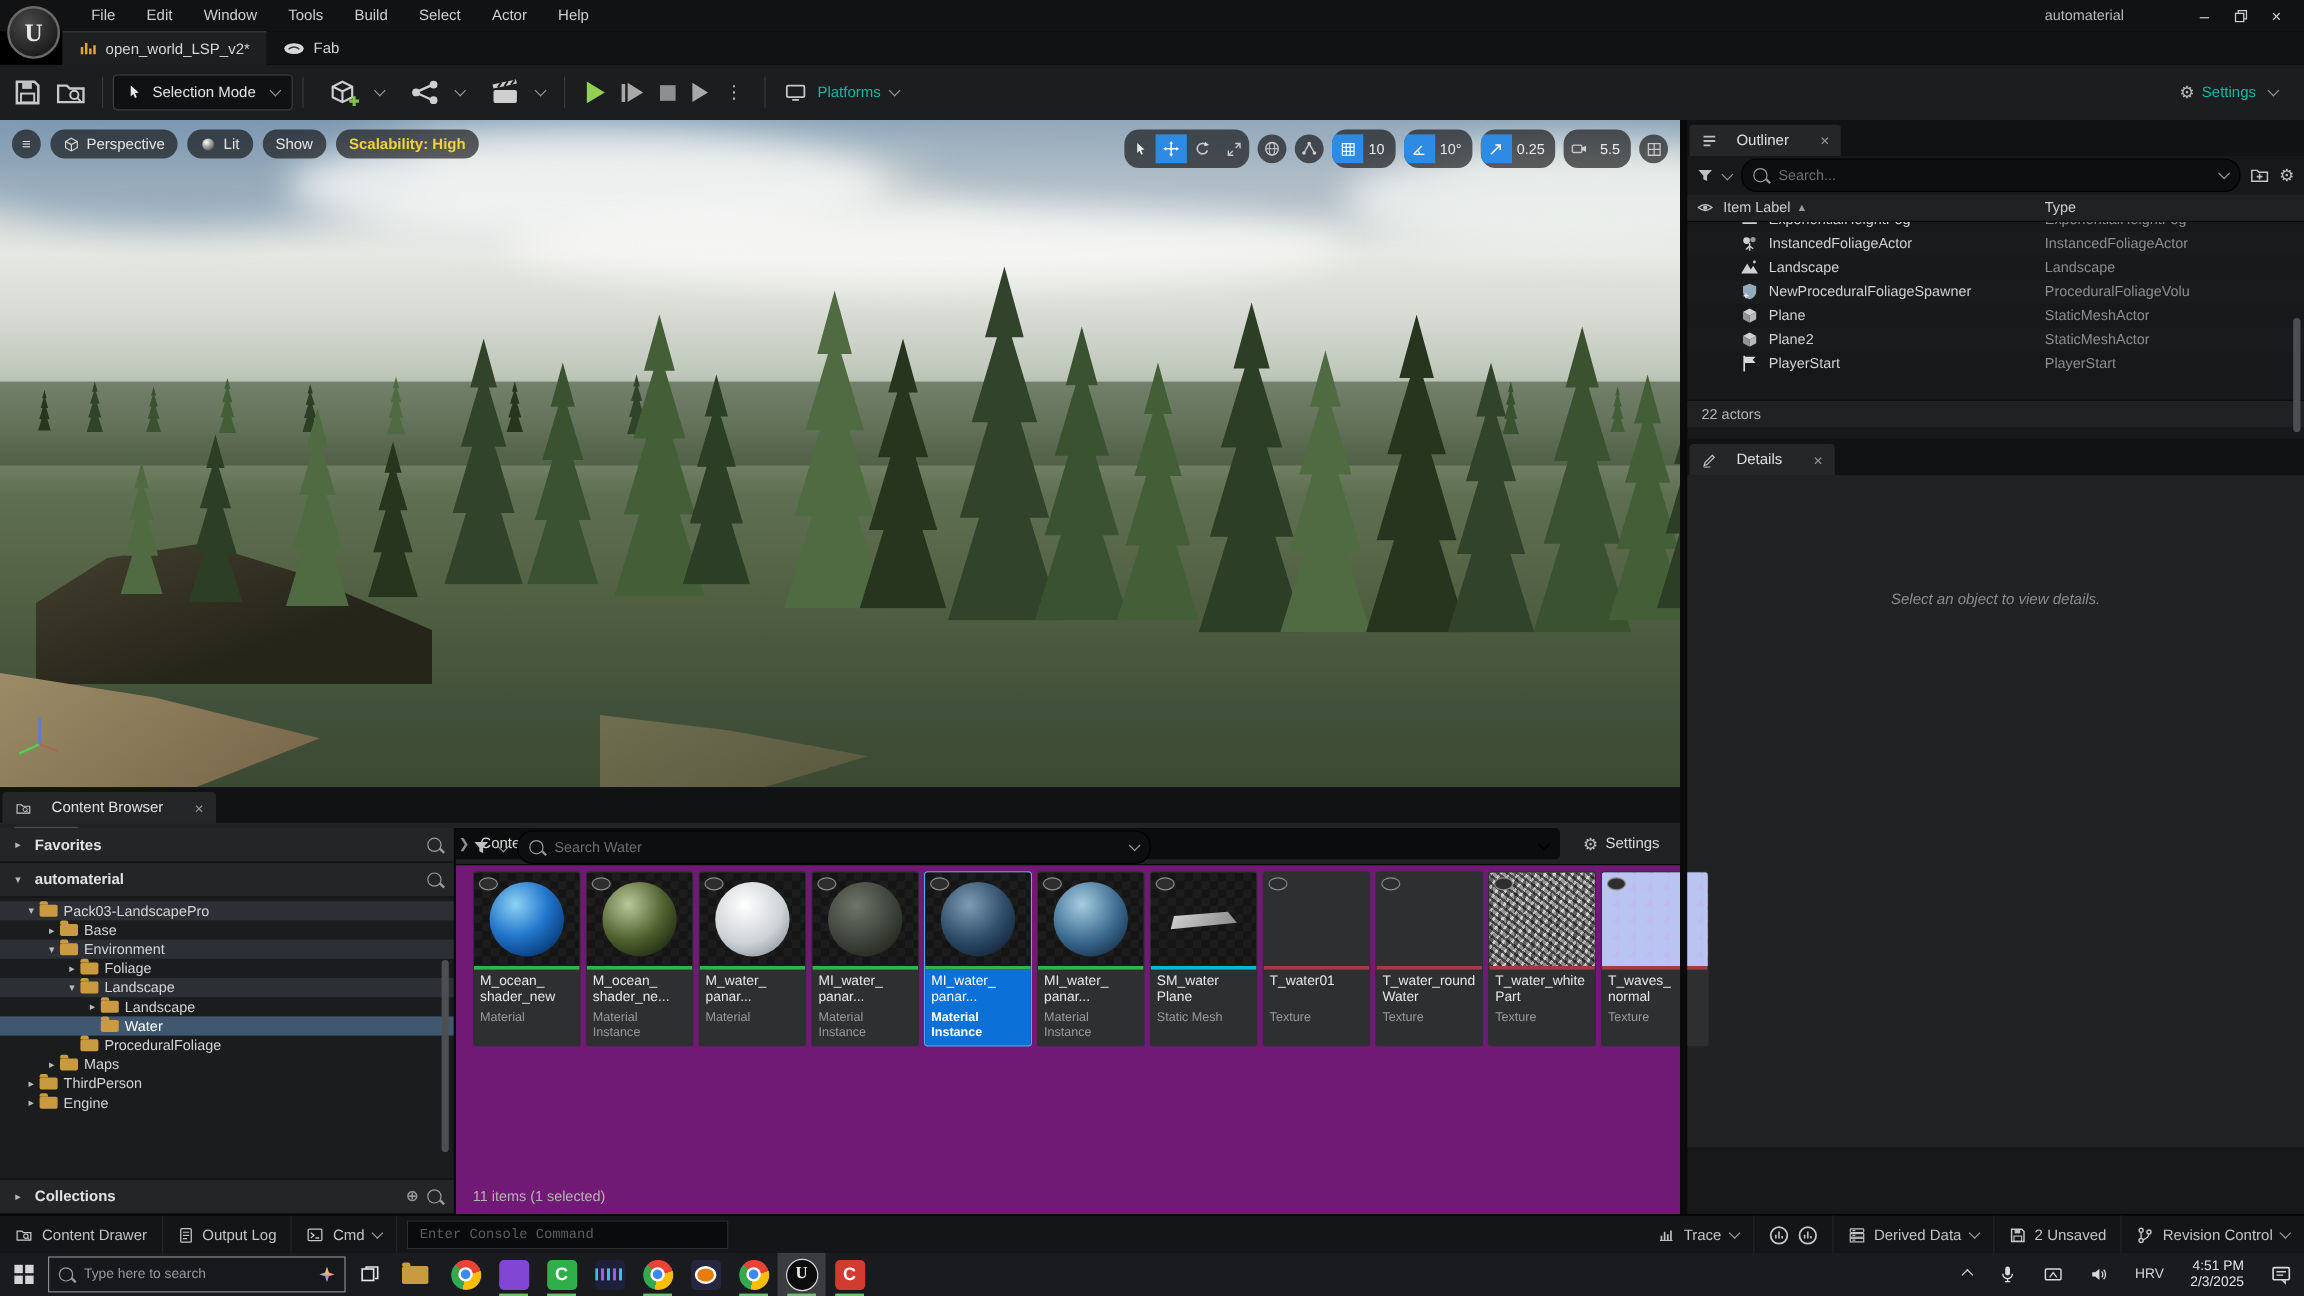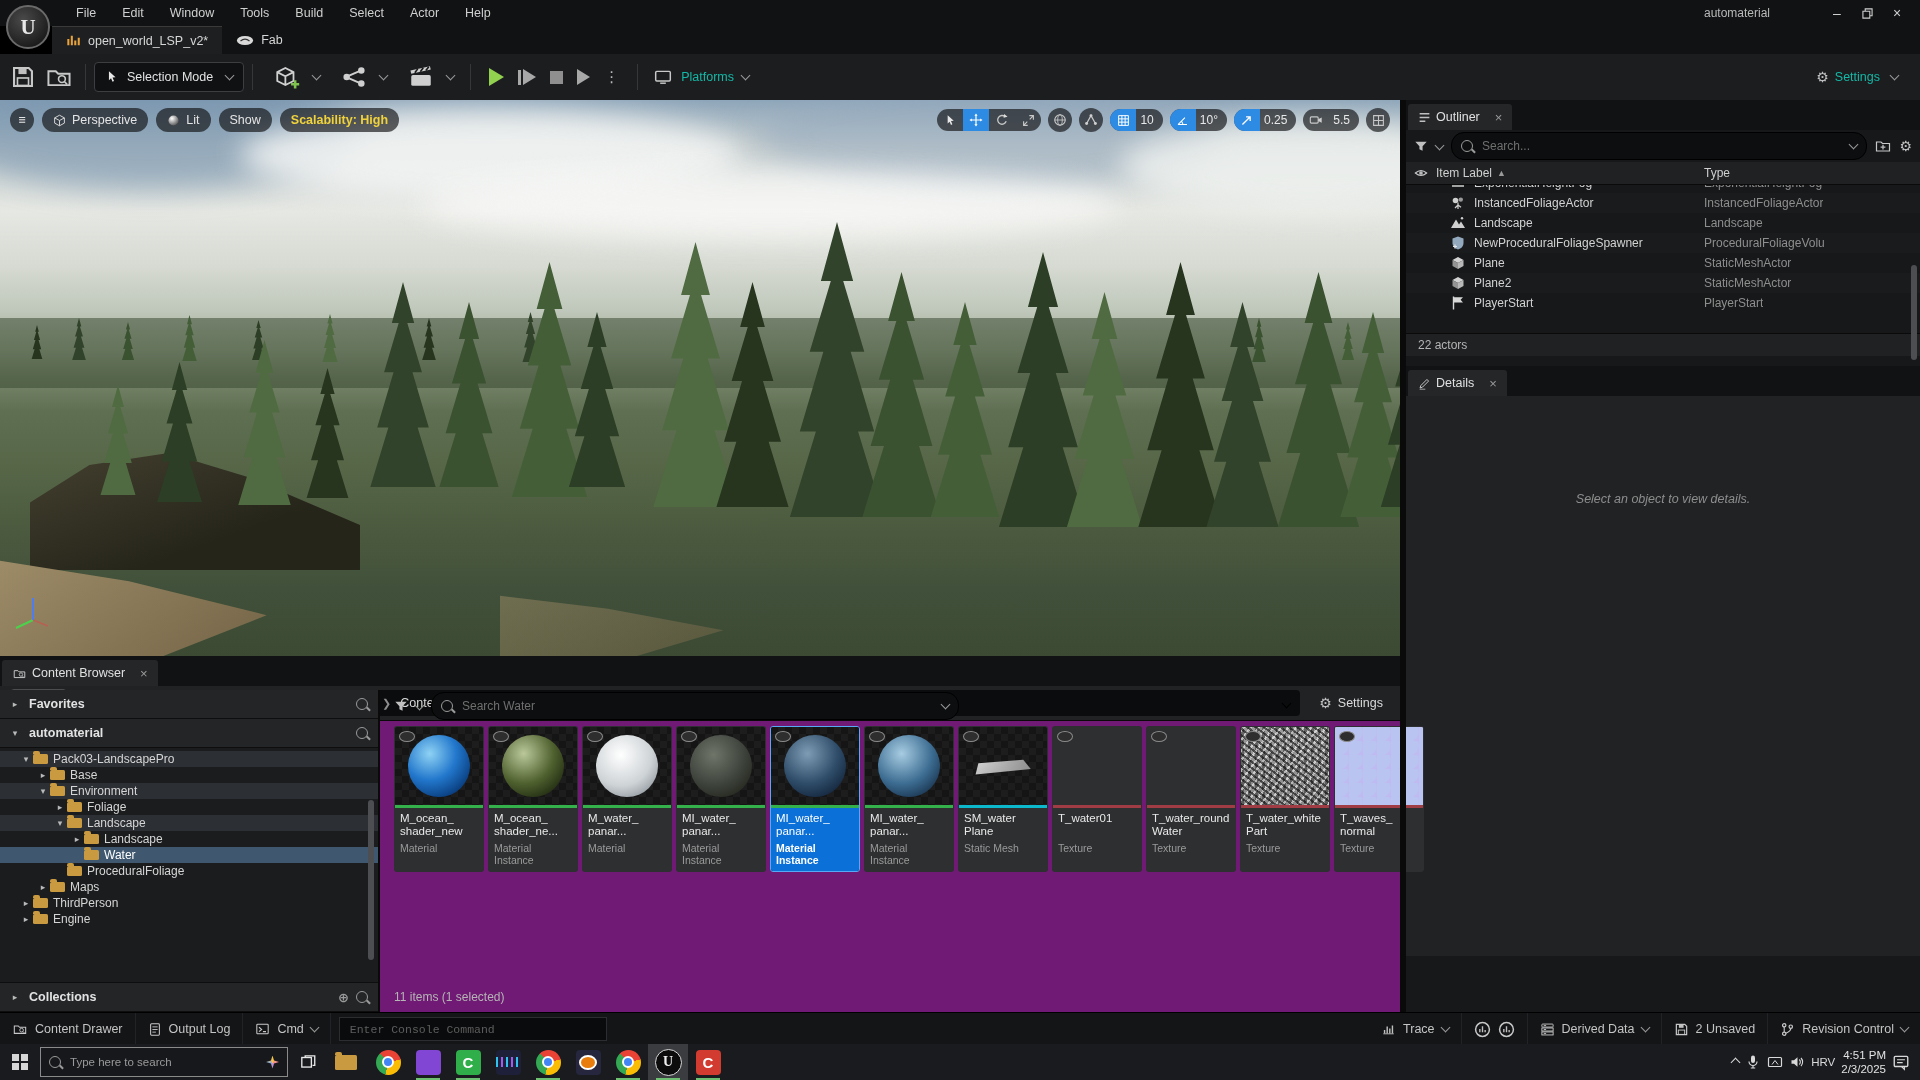--- a/index.html
+++ b/index.html
@@ -42,29 +42,29 @@
   .cloud{position:absolute;border-radius:50%;filter:blur(14px);}
   .treeband{position:absolute;left:0;width:100%;background:#3b4a33;opacity:.85;}
   .tree{position:absolute;clip-path:polygon(50% 0,63% 20%,55% 20%,72% 44%,61% 44%,80% 71%,67% 71%,88% 100%,12% 100%,33% 71%,20% 71%,39% 44%,28% 44%,45% 20%,37% 20%);}
   .rock{position:absolute;clip-path:polygon(0 55%,18% 30%,42% 22%,66% 38%,100% 70%,100% 100%,0 100%);background:linear-gradient(160deg,#4a4634,#26251a 70%);}
   .dirt{position:absolute;clip-path:polygon(0 30%,30% 45%,62% 70%,38% 100%,0 100%);background:linear-gradient(145deg,#a3916c,#7d6d4e 60%,#5e543c);}
   .chip{height:24px;background:rgba(16,17,18,.66);border-radius:12px;display:flex;align-items:center;
     gap:6px;padding:0 11px;font-size:12.5px;color:#e4e4e4;}
   .chip.circle{width:24px;padding:0;justify-content:center;}
   #vp-left{left:10px;top:8px;gap:8px;}
   #vp-right{right:10px;top:8px;gap:7px;}
-  .vseg{display:flex;height:22px;background:rgba(16,17,18,.66);border-radius:12px;overflow:hidden;align-items:center;}
+  .vseg{display:flex;height:32px;background:rgba(16,17,18,.66);border-radius:12px;overflow:hidden;align-items:center;}
   .vseg .cell{width:26px;height:24px;display:flex;align-items:center;justify-content:center;}
   .vseg .cell.on{background:#2e8be4;}
   .vseg .val{padding:0 9px 0 4px;font-size:12px;color:#e8e8e8;}
   .sc-yellow{color:#f0d23c;font-weight:bold;}
   
   #rightcol{left:1406px;top:100px;width:514px;height:912px;background:#17181a;}
   .ptabrow{height:30px;background:#111214;display:flex;align-items:flex-end;}
-  .ptab{height:26px;background:#242628;display:flex;align-items:center;gap:5px;padding:0 10px;
+  .ptab{height:26px;background:#242628;display:flex;align-items:center;gap:16px;padding:0 10px;
     font-size:12.5px;color:#e0e0e0;border-radius:3px 3px 0 0;margin-left:2px;}
   .ptab .x{color:#9a9a9a;font-size:13px;margin-left:10px;}
   .searchbar{display:flex;align-items:center;gap:7px;padding:0 9px;height:26px;background:#0d0e0f;
     border:1px solid #000;border-radius:13px;}
   .searchbar input{flex:1;background:transparent;border:0;outline:0;color:#bdbdbd;font-size:12px;
     font-family:inherit;}
   .searchbar input::placeholder{color:#6f6f6f;}
   #outl-cols{height:22px;background:#1f2123;border-bottom:1px solid #0a0a0a;font-size:12px;color:#cfcfcf;}
   .o-row{height:20px;display:flex;align-items:center;font-size:12px;color:#d2d2d2;}
   .o-row:nth-child(even){background:#1a1b1d;}
@@ -141,21 +141,21 @@
   #tsearch input::placeholder{color:#9a9a9a;}
   .copilot{width:13px;height:13px;background:conic-gradient(#f6c344,#ef7bae,#7aa7f2,#f6c344);clip-path:polygon(50% 0,62% 38%,100% 50%,62% 62%,50% 100%,38% 62%,0 50%,38% 38%);}
   .task-slot{width:40px;height:36px;display:flex;align-items:center;justify-content:center;position:relative;}
   .task-slot.active{background:rgba(255,255,255,.15);}
   .task-slot .run{position:absolute;bottom:0;left:8px;right:8px;height:2.5px;background:#6fbf73;}
   .appsq{width:25px;height:25px;border-radius:4px;display:flex;align-items:center;justify-content:center;color:#fff;font-weight:bold;font-size:15px;}
   .chrome{width:25px;height:25px;border-radius:50%;position:relative;background:conic-gradient(from -45deg,#ea4335 0 120deg,#fbbc05 120deg 240deg,#34a853 240deg 360deg);}
   .chrome span{position:absolute;inset:6.5px;background:#4285f4;border:2px solid #fff;border-radius:50%;}
   .uecirc{width:25px;height:25px;border-radius:50%;background:#0c0c0c;border:1.5px solid #d9d9d9;color:#eee;
     font-family:"Liberation Serif","DejaVu Serif",serif;font-size:14px;font-weight:bold;display:flex;align-items:center;justify-content:center;}
-  .tray{display:flex;align-items:center;gap:6px;margin-left:auto;padding-right:10px;color:#d9d9d9;}
+  .tray{display:flex;align-items:center;gap:22px;margin-left:auto;padding-right:10px;color:#d9d9d9;}
   .tray .ic{width:16px;height:16px;}
   #clock{font-size:11.5px;line-height:14px;text-align:right;color:#e2e2e2;}
   .gch{font-size:14px;color:#c0c0c0;line-height:1;}
 </style>
 </head>
 <body>
 
 <div class="r" id="titlebar">
   <div class="r row" id="menubar">
       <span class="menu-item">File</span>

